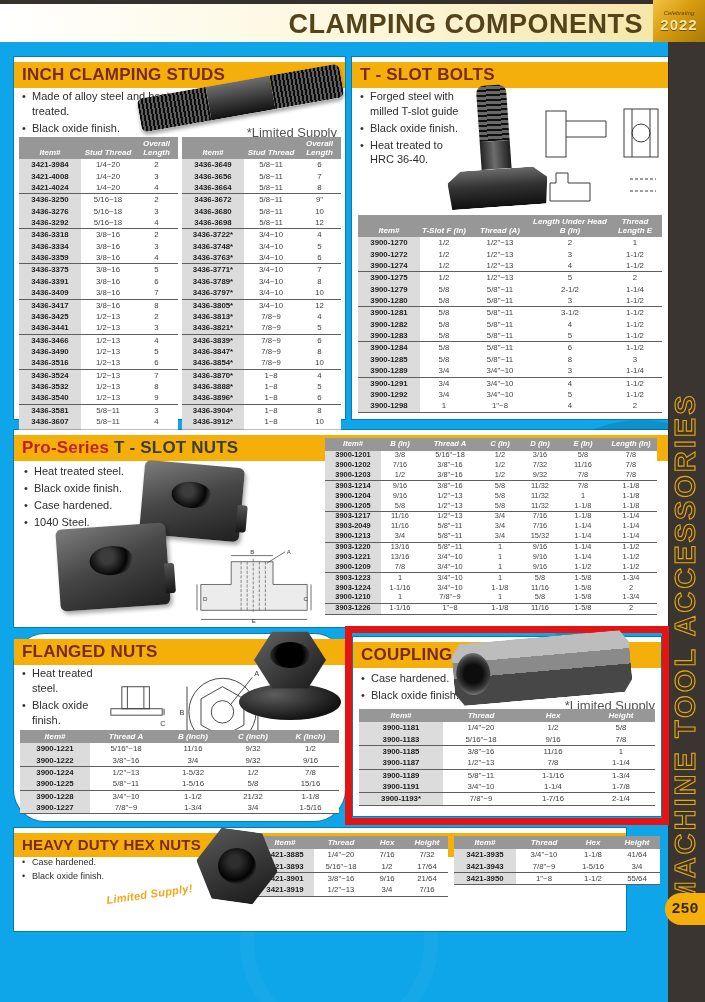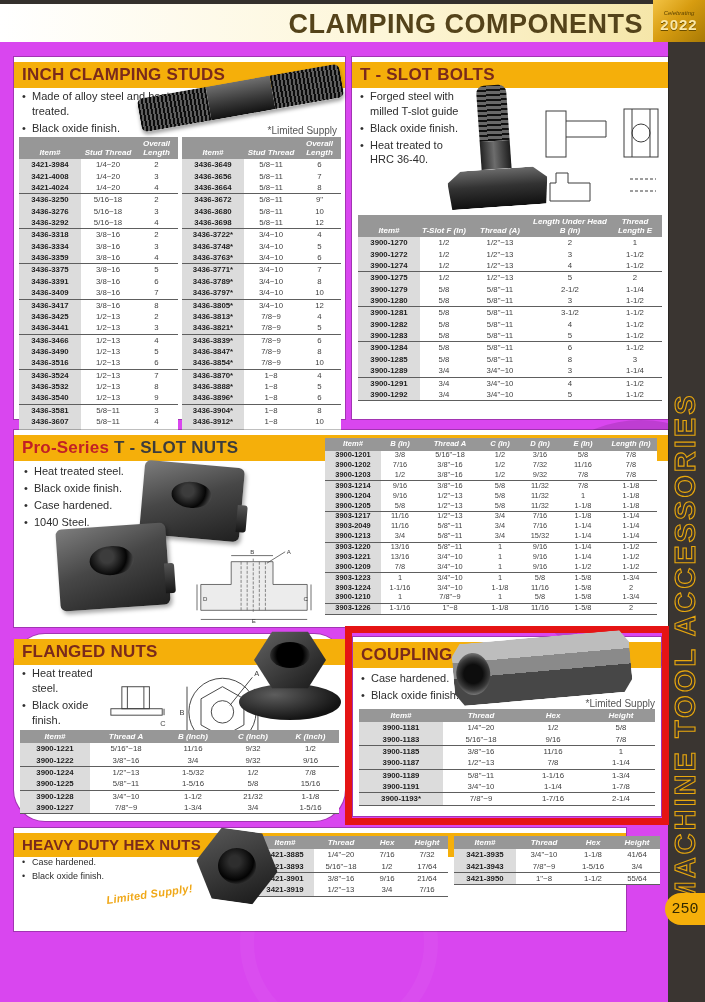--- a/index.html
+++ b/index.html
@@ -1,16 +1,16 @@
 <!DOCTYPE html>
 <html><head>
 <meta charset="utf-8">
 <style>
   html,body{margin:0;padding:0;background:#2b2826;}
-  #stage{position:relative;width:705px;height:1002px;background:#d946ef;overflow:hidden;
+  #stage{position:relative;width:705px;height:1002px;background:#0ea5e9;overflow:hidden;
          font-family:"Liberation Sans",sans-serif;}
   
   .topstrip{position:absolute;top:0;left:0;width:100%;height:4px;background:#34302c;}
   .banner{position:absolute;top:4px;left:0;width:100%;height:38px;
           background:linear-gradient(90deg,#ffffff 0%,#fdf6d8 55%,#f4e3a0 100%);}
   .banner-title{position:absolute;right:62px;top:5px;font-size:27px;font-weight:bold;
           color:#54431a;letter-spacing:.5px;}
   .badge{position:absolute;top:0;right:0;width:52px;height:42px;z-index:3;
           background:linear-gradient(135deg,#f3c344 0%,#d79c10 45%,#a87a05 100%);
           display:flex;flex-direction:column;align-items:center;justify-content:center;}
@@ -22,31 +22,31 @@
   .g2{width:220px;height:220px;right:-60px;top:420px;border-color:rgba(0,0,0,.12);}
   .g3{width:170px;height:170px;left:240px;bottom:-40px;border-color:rgba(255,255,255,.04);}
   
   .sidebar{position:absolute;right:0;top:42px;width:37px;height:960px;background:#3a3531;}
   .vert-text{position:absolute;left:416px;top:632px;width:540px;height:34px;z-index:4;
           transform:rotate(-90deg);text-align:center;font-size:29px;font-weight:bold;
           letter-spacing:3px;color:transparent;-webkit-text-stroke:1.1px #e8a70d;white-space:nowrap;}
   @supports not (-webkit-text-stroke:1px red){.vert-text{color:#e8a70d;}}
   .page-badge{position:absolute;right:0;top:893px;width:40px;height:32px;z-index:4;background:#f5af0a;
           border-radius:20px 0 0 20px;display:flex;align-items:center;justify-content:center;
-          font-family:"Liberation Mono",monospace;font-weight:normal;font-size:15px;color:#322800;}
+          font-family:"Liberation Mono",monospace;font-weight:bold;font-size:15px;color:#322800;}
   
   .card{position:absolute;background:#fff;box-shadow:0 0 0 1px rgba(0,0,0,.25);}
   .card-head{position:absolute;left:0;top:5px;width:100%;height:26px;background:#f5af0a;text-align:center;}
   .card-title{position:absolute;left:8px;top:3px;font-size:17px;font-weight:800;
           color:#7a2a1c;letter-spacing:.2px;white-space:nowrap;}
   .title-red{color:#c22026;} .title-dark{color:#3c3c3c;}
   .bullets{position:absolute;margin:0;padding:0;list-style:none;font-size:11px;color:#2e2e2e;line-height:1.35;}
   .bullets li{padding-left:10px;position:relative;margin-bottom:2px;}
   .bullets li::before{content:"•";position:absolute;left:0;top:0;}
-  .limited-note{position:absolute;font-size:10px;color:#555;}
+  .limited-note{position:absolute;font-size:13px;color:#555;}
   
   table.tbl{border-collapse:collapse;table-layout:fixed;background:#fff;}
   .tbl th{background:#979797;color:#fff;font-style:italic;font-weight:bold;font-size:8px;
           line-height:1.15;padding:2px 1px;text-align:center;vertical-align:bottom;}
   .tbl td{font-size:7.8px;color:#3f3f3f;text-align:center;padding:1px 1px;line-height:1.2;}
   .tbl td.item-col{background:#dcdcdc;font-weight:bold;color:#1c1c1c;}
   .tbl tr.grp-end td{border-bottom:1px solid #5e5e5e;}
   .tbl tbody tr:last-child td{border-bottom:1px solid #5e5e5e;}
   .tbl7 td{font-size:7.4px;padding:.5px 1px;}
   .tbl7 th{font-size:7.6px;}
@@ -564,20 +564,27 @@
             <td>4</td>
             <td>1-1/2</td>
           </tr>
           <tr>
             <td class="item-col">3900-1292</td>
             <td>3/4</td>
             <td>3/4"~10</td>
             <td>5</td>
             <td>1-1/2</td>
           </tr>
+          <tr class="grp-end">
+            <td class="item-col">3900-1298</td>
+            <td>1</td>
+            <td>1"~8</td>
+            <td>4</td>
+            <td>2</td>
+          </tr>
         </tbody>
     </table>
   </section>
 
   <section class="card" id="card-nuts">
     <div class="card-head">
       <span class="card-title"><span class="title-red">Pro-Series</span><span class="title-dark"> T - SLOT NUTS</span></span>
     </div>
     <ul class="bullets" style="left:10px;top:34px;width:130px;">
         <li>Heat treated steel.</li>

